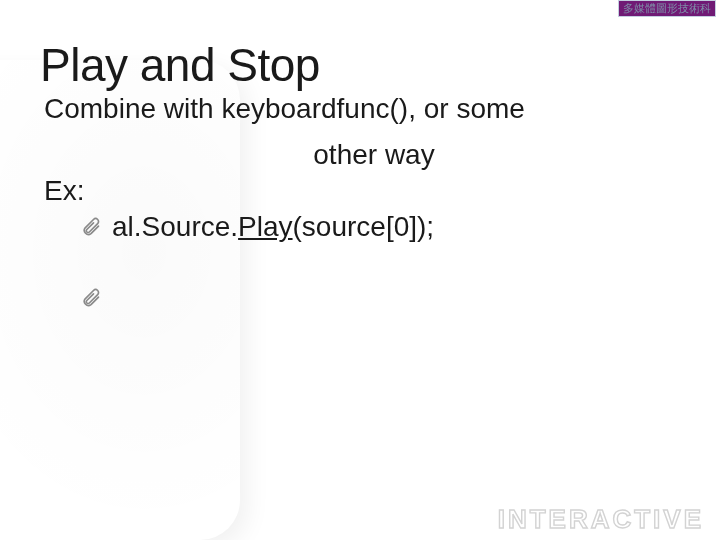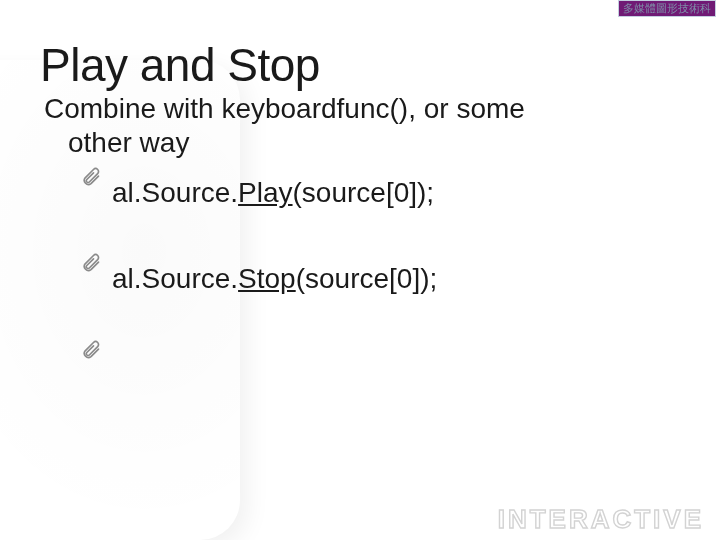--- a/index.html
+++ b/index.html
@@ -44,23 +44,24 @@
     font-size: 46px;
     font-weight: 400;
     letter-spacing: -0.5px;
   }
   .body {
     font-size: 28px;
     font-weight: 400;
     line-height: 1.22;
     padding-left: 4px;
   }
-  .p1 { margin-bottom: 0; }
+  .p1 { margin-bottom: 12px; }
   .indent-continue {
     padding-left: 24px;
+    text-align: center;
   }
   .ex-label { margin-top: 2px; margin-bottom: 2px; }
   .code-item {
     display: flex;
     align-items: flex-start;
     gap: 10px;
     padding-left: 36px;
     margin-bottom: 36px;
     font-size: 28px;
   }
@@ -69,21 +70,21 @@
     flex: 0 0 auto;
     width: 22px;
     height: 28px;
     display: flex;
     align-items: center;
     justify-content: center;
     color: #8a8a8a;
     margin-top: 3px;
   }
   .clip-icon svg { width: 20px; height: 24px; }
-  .code-text { white-space: pre; margin-top: 16px; }
+  .code-text { white-space: pre; }
   .ul { text-decoration: underline; }
 
   
   .wm {
     position: absolute;
     right: 16px;
     bottom: 8px;
     z-index: 1;
     pointer-events: none;
     user-select: none;
@@ -113,38 +114,31 @@
 <div class="bg-deco"></div>
 
 <div class="badge-top">多媒體圖形技術科</div>
 
 <div class="slide">
   <h1 class="title">Play and Stop</h1>
 
   <div class="body">
     <div class="p1">Combine with keyboardfunc(), or some</div>
     <div class="indent-continue">other way</div>
+    <div class="ex-label">Ex:</div>
 
     <div class="code-item">
       <span class="clip-icon">
         <svg viewBox="0 0 24 24" fill="none" stroke="currentColor" stroke-width="2" stroke-linecap="round" stroke-linejoin="round">
             <path d="M21 11l-9 9a5 5 0 0 1-7-7l10-10a3.5 3.5 0 0 1 5 5L10 18a2 2 0 0 1-3-3l8-8"></path>
           </svg>
       </span>
       <span class="code-text"><span>al.Source.</span><span class="ul">Play</span><span>(source[0]);</span></span>
     </div>
 
-    <div class="code-item">
-      <span class="clip-icon">
-        <svg viewBox="0 0 24 24" fill="none" stroke="currentColor" stroke-width="2" stroke-linecap="round" stroke-linejoin="round">
-            <path d="M21 11l-9 9a5 5 0 0 1-7-7l10-10a3.5 3.5 0 0 1 5 5L10 18a2 2 0 0 1-3-3l8-8"></path>
-          </svg>
-      </span>
-      <span class="code-text"><span>al.Source.</span><span class="ul">Stop</span><span>(source[0]);</span></span>
-    </div>
 
     <div class="code-item">
       <span class="clip-icon">
         <svg viewBox="0 0 24 24" fill="none" stroke="currentColor" stroke-width="2" stroke-linecap="round" stroke-linejoin="round">
             <path d="M21 11l-9 9a5 5 0 0 1-7-7l10-10a3.5 3.5 0 0 1 5 5L10 18a2 2 0 0 1-3-3l8-8"></path>
           </svg>
       </span>
     </div>
   </div>
 </div>

